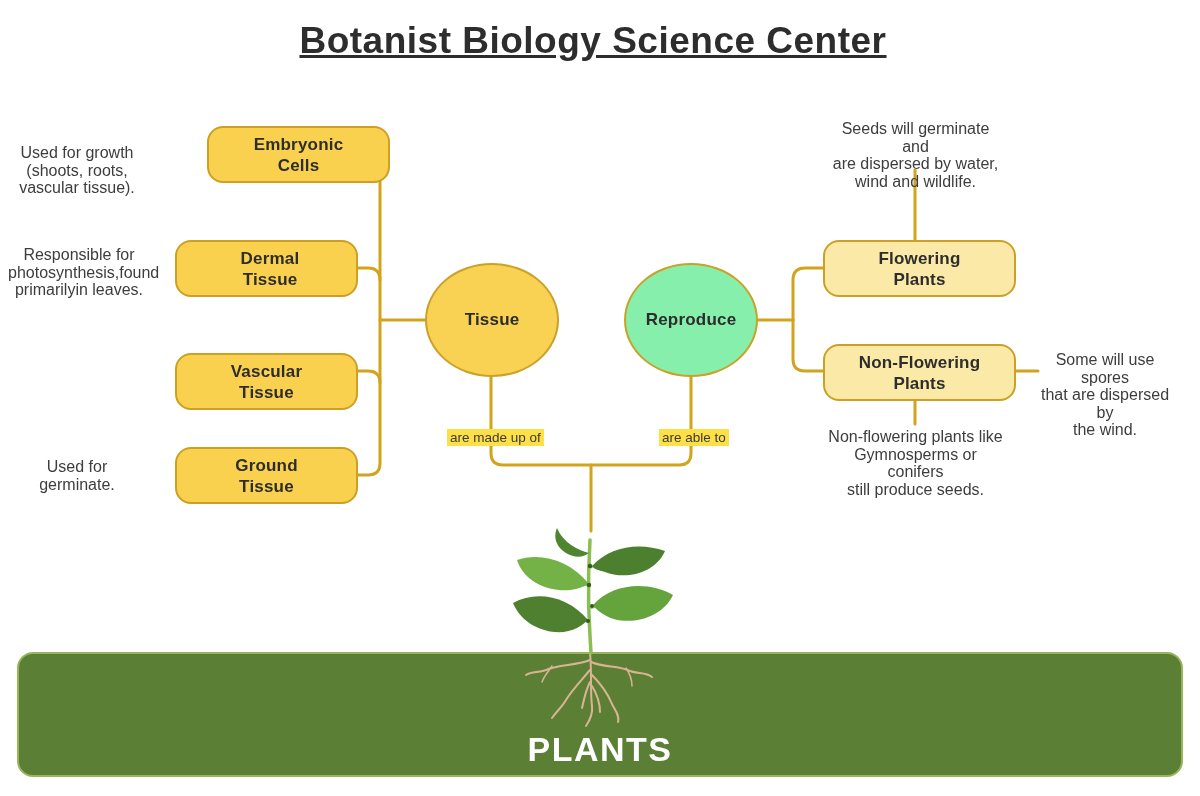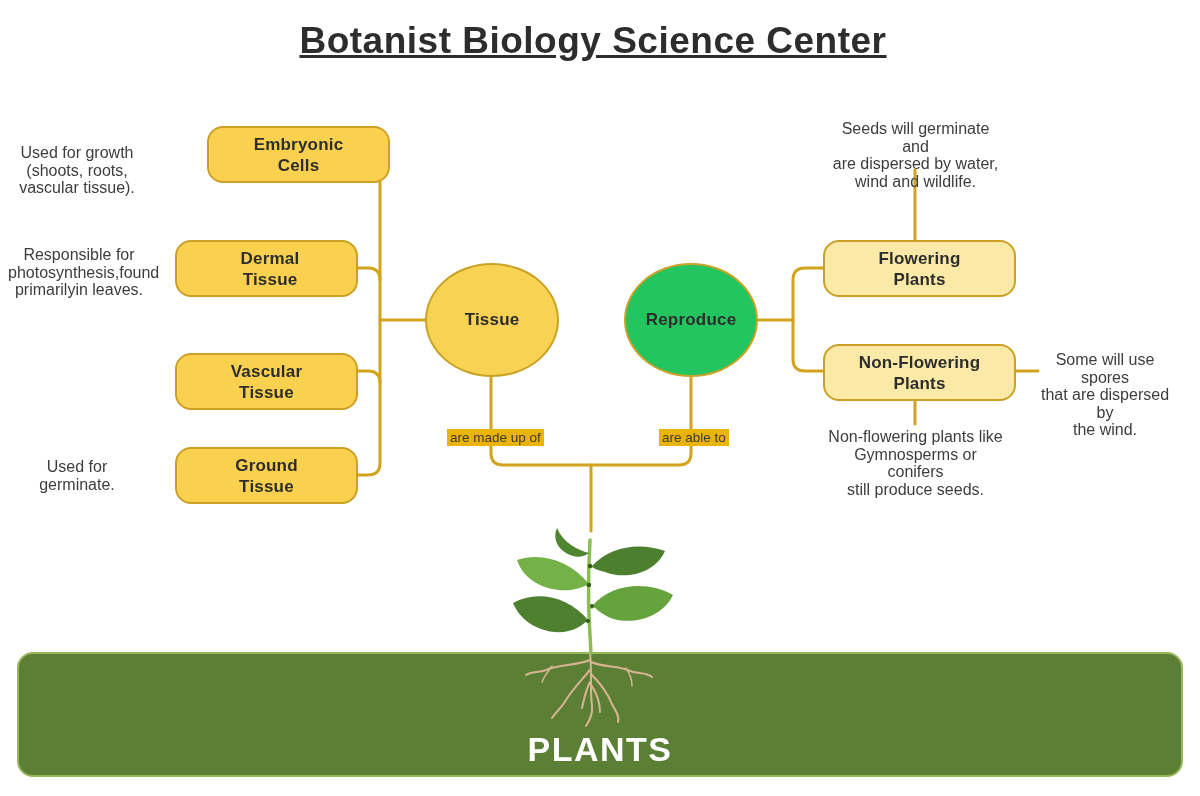--- a/index.html
+++ b/index.html
@@ -51,34 +51,34 @@
     background: #f9d254;
     border: 2px solid #c9a227;
     border-radius: 50%;
     display: flex; align-items: center; justify-content: center;
     font-size: 17px; font-weight: 700;
     color: #2d2d2d;
     letter-spacing: 0.2px;
     box-sizing: border-box;
     z-index: 2;
   }
-  .node-circle.pale { background: #22c55e; }
+  .node-circle.pale { background: #86efac; }
   .note {
     position: absolute;
     font-size: 16px; line-height: 17.5px;
     color: #3d3d3d;
     text-align: center;
     white-space: pre-line;
     z-index: 2;
   }
   .edge-label {
     position: absolute;
     font-size: 13.5px;
     color: #3a3a3a;
-    background: #eab308;
+    background: #fde047;
     padding: 1px 3px;
     z-index: 2;
     white-space: nowrap;
   }
   .soil {
     position: absolute;
     left: 17px; top: 652px;
     width: 1166px; height: 125px;
     background: #5c7f36;
     border: 2px solid #97b559;

